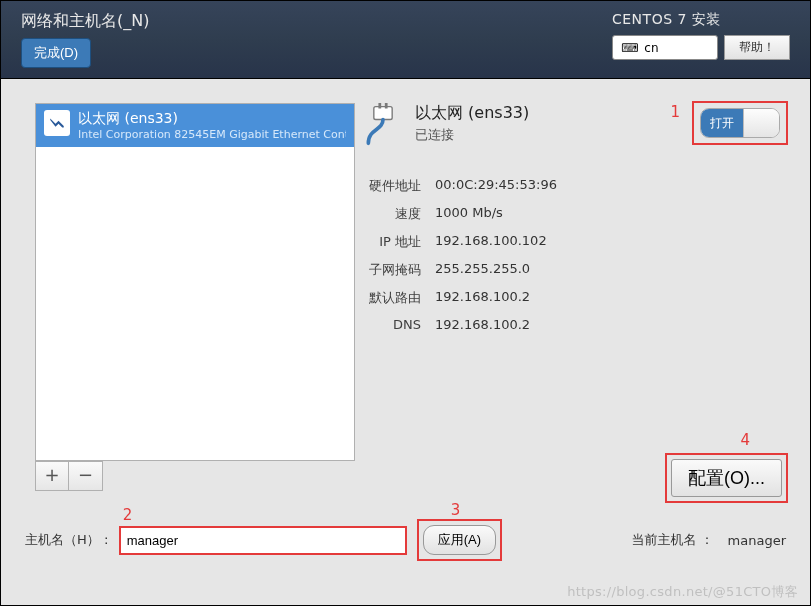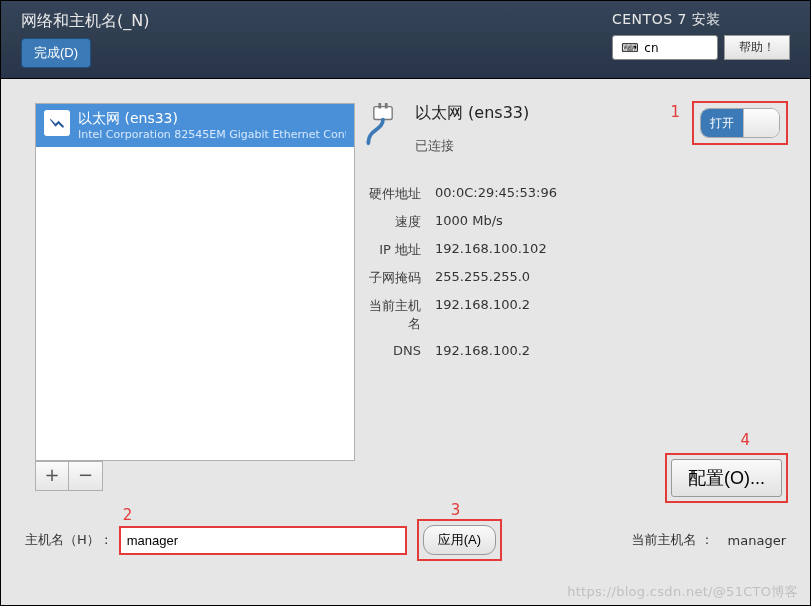--- a/index.html
+++ b/index.html
@@ -129,21 +129,21 @@
     .detail-header {
       display: flex;
       gap: 10px;
       align-items: flex-start;
     }
     .plug-icon {
       width: 44px; height: 44px;
       color: #2a5a9a;
     }
     .detail-title { font-size: 16px; color: #222; }
-    .detail-status { font-size: 13px; color: #555; margin-top: 13px; }
+    .detail-status { font-size: 13px; color: #555; margin-top: 2px; }
 
     .toggle-wrap {
       position: absolute;
       top: 22px; right: 22px;
       border: 2px solid #e43a3a;
       padding: 5px 6px;
     }
     .annot1 {
       position: absolute;
       top: 24px; right: 130px;
@@ -322,21 +322,21 @@
         </div>
         <div class="prop-row">
           <div class="prop-label">IP 地址</div>
           <div class="prop-value">192.168.100.102</div>
         </div>
         <div class="prop-row">
           <div class="prop-label">子网掩码</div>
           <div class="prop-value">255.255.255.0</div>
         </div>
         <div class="prop-row">
-          <div class="prop-label">当前主机名</div>
+          <div class="prop-label">默认路由</div>
           <div class="prop-value">192.168.100.2</div>
         </div>
         <div class="prop-row">
           <div class="prop-label">DNS</div>
           <div class="prop-value">192.168.100.2</div>
         </div>
       </div>
     </div>
 
     <div class="annot1">1</div>

